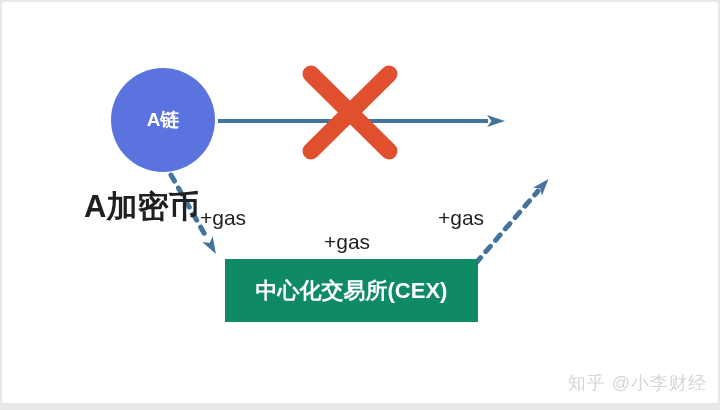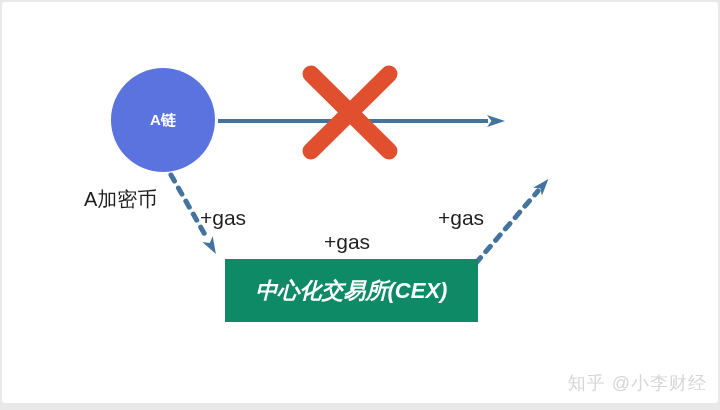--- a/index.html
+++ b/index.html
@@ -15,38 +15,38 @@
     left:2px;top:2px;right:2px;bottom:7px;
     background:#ffffff;
     border-radius:3px;
   }
   .overlay{position:absolute;left:0;top:0;pointer-events:none;}
   .node-circle{
     position:absolute;
     width:104px;height:104px;
     border-radius:50%;
     display:flex;align-items:center;justify-content:center;
-    color:#ffffff;font-size:15px;font-weight:bold;
+    color:#ffffff;font-size:19px;font-weight:bold;
   }
   .circle-a{left:111px;top:68px;background:#5a73de;}
   .circle-b{left:508px;top:68px;background:#e2393f;}
   .cex-box{
     position:absolute;
     left:225px;top:259px;
     width:253px;height:63px;
     background:#0f8a66;
     display:flex;align-items:center;justify-content:center;
-    color:#ffffff;font-size:22px;font-weight:bold;font-style:italic;
+    color:#ffffff;font-size:22px;font-weight:bold;
   }
   .lbl{
     position:absolute;
     color:#1f1f1f;
     white-space:nowrap;
   }
-  .coin-lbl{font-size:20px;font-weight:400;text-align:right;}
+  .coin-lbl{font-size:31px;font-weight:700;text-align:right;}
   .gas-lbl{font-size:21px;font-weight:400;}
   .a-coin{left:84px;top:186px;}
   .b-coin{left:556px;top:188px;}
   .gas-left{left:200px;top:206px;}
   .gas-middle{left:324px;top:230px;}
   .gas-right{left:438px;top:206px;}
   .watermark{
     position:absolute;
     right:13px;bottom:15px;
     font-size:18px;

